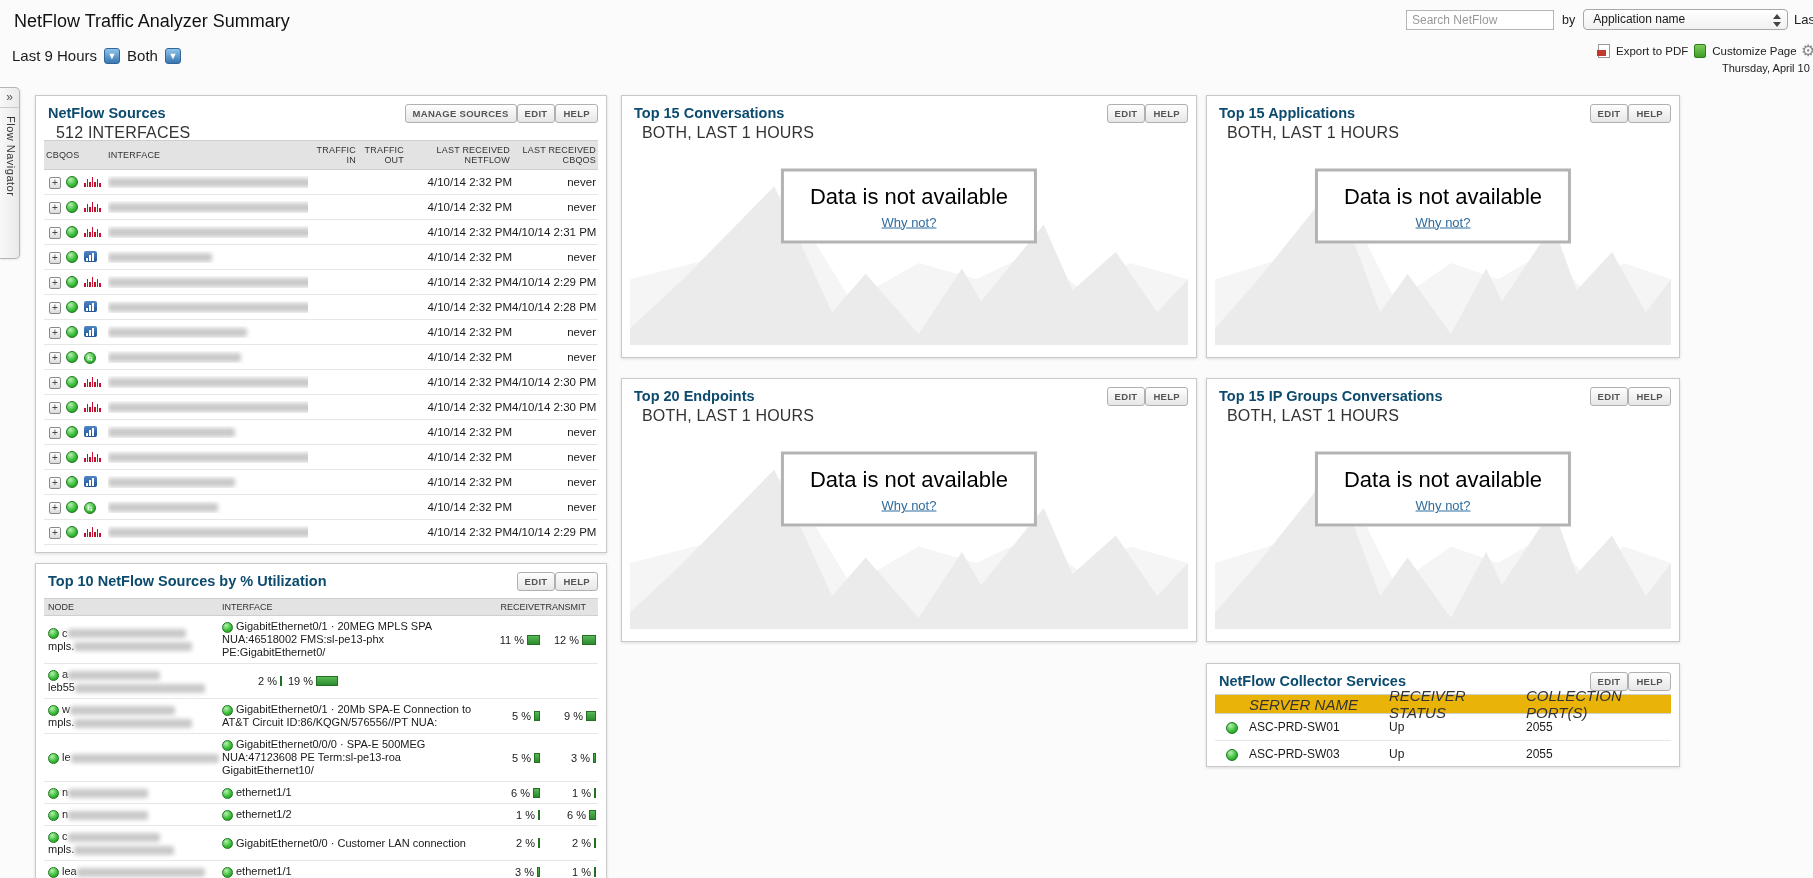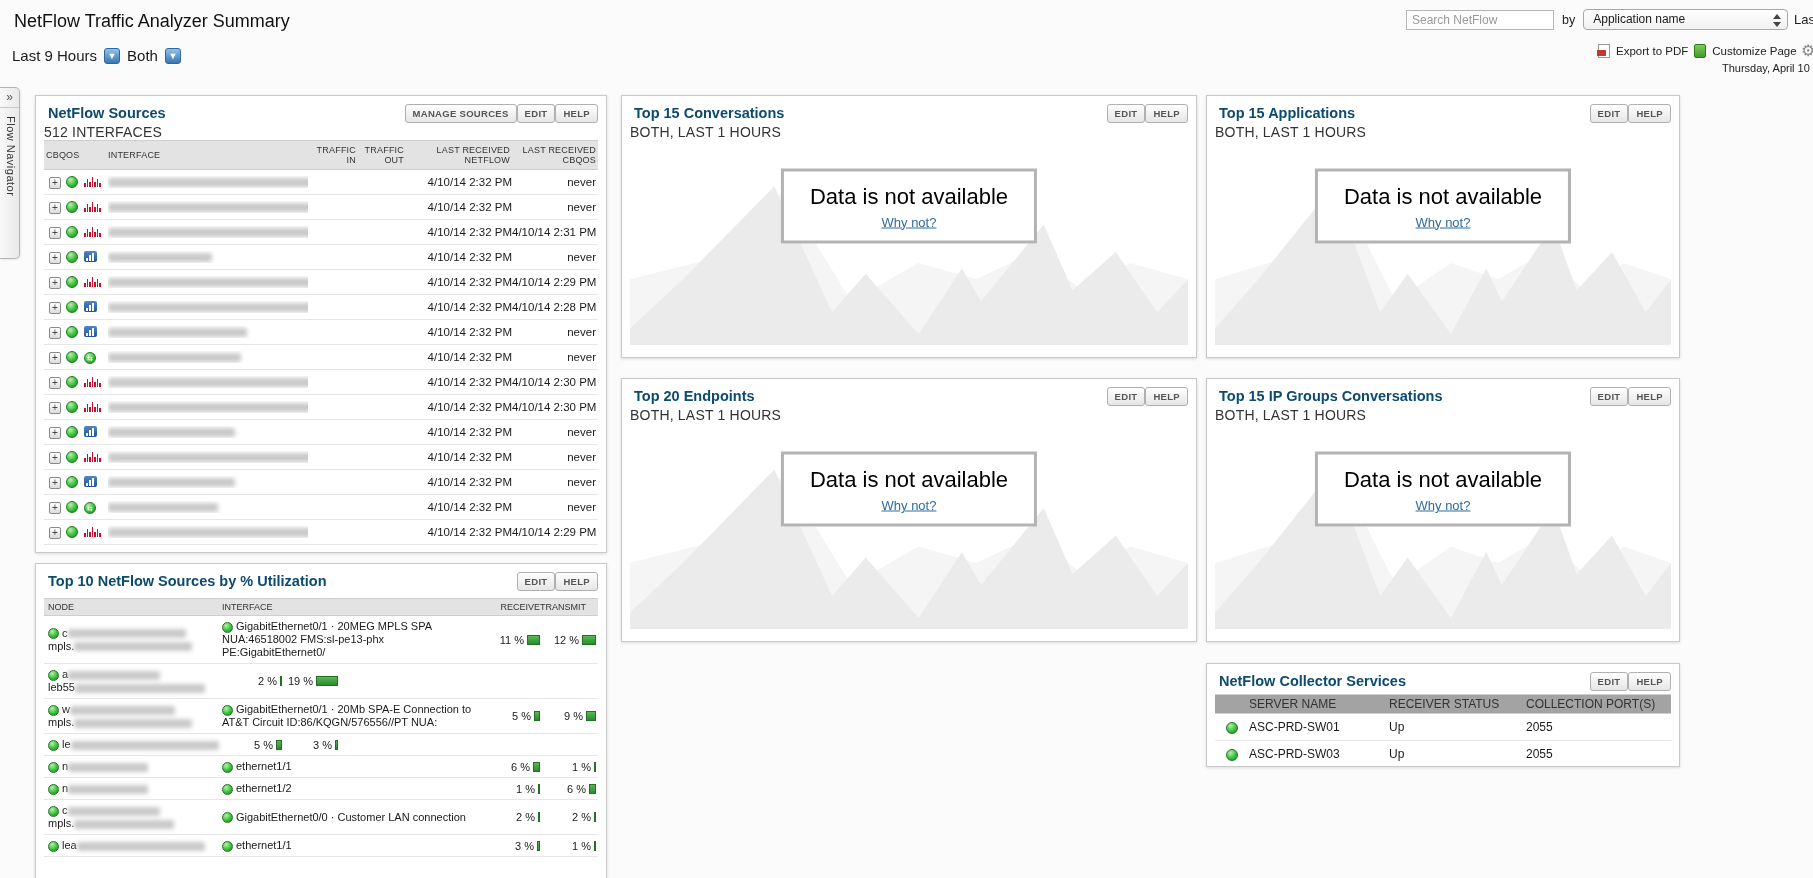--- a/index.html
+++ b/index.html
@@ -35,21 +35,21 @@
 
   
   .flownav { position:absolute; left:0; top:87px; width:20px; height:172px; border:1px solid #b5b5b5; border-left:none;
     border-radius:0 5px 5px 0; background:linear-gradient(90deg,#f8f8f8,#e9e9e9); box-shadow:1px 1px 2px rgba(0,0,0,.08); cursor:pointer; }
   .flownav .chev { display:block; text-align:center; font-size:12px; color:#555; border-bottom:1px solid #c9c9c9; padding:2px 0 3px; }
   .flownav .vlabel { writing-mode:vertical-rl; font-size:11px; color:#333; margin:8px auto 0; display:block; width:14px; letter-spacing:.5px; }
 
   
   .panel { position:absolute; background:#fff; border:1px solid #c9c9c9; box-shadow:0 1px 3px rgba(0,0,0,.13); }
   .p-title { position:absolute; left:12px; top:9px; font-size:14.5px; font-weight:bold; color:#0c4a6e; }
-  .p-sub { position:absolute; left:8px; top:28px; font-size:14px; color:#333; letter-spacing:.2px; }
+  .p-sub { position:absolute; left:20px; top:28px; font-size:16px; color:#333; letter-spacing:.2px; }
   .p-btns { position:absolute; right:8px; top:8px; display:flex; }
   .btn { font-size:9.5px; font-weight:bold; color:#555; letter-spacing:.3px; padding:3px 7px;
     border:1px solid #b0b0b0; border-radius:3px; background:linear-gradient(#fefefe,#e6e6e6); cursor:pointer; }
 
   .orb { width:12px; height:12px; border-radius:50%; display:inline-block; vertical-align:middle;
     background:radial-gradient(circle at 35% 28%, #b8f0b0, #3cbf3c 55%, #1d8a1d 95%); border:1px solid #1d7a1d; }
   .blur { display:inline-block; height:9px; background:#c9c9c9; border-radius:2px; filter:blur(2px); vertical-align:middle; }
 
   
   .nf-head { display:flex; align-items:center; background:#e3e3e3; border-top:1px solid #cfcfcf; border-bottom:1px solid #cfcfcf;
@@ -87,22 +87,22 @@
   .u-if .orb, .u-node .orb { width:11px; height:11px; margin-right:3px; }
 
   
   .mount { position:absolute; left:8px; right:8px; top:52px; bottom:12px; width:calc(100% - 16px); height:calc(100% - 64px); }
   .nodata { position:absolute; left:50%; top:42%; transform:translate(-50%,-50%); background:#fff;
     border:3px solid #b3b3b3; padding:12px 26px 10px; text-align:center; z-index:2; }
   .nd-t { font-size:22px; color:#000000; white-space:nowrap; }
   .nd-l { display:inline-block; margin-top:5px; font-size:13px; color:#2f6c9e; text-decoration:underline; cursor:pointer; }
 
   
-  .col-head { display:flex; align-items:center; background:#a3a3a3; border-top:1px solid #cfcfcf; border-bottom:1px solid #cfcfcf;
-    height:20px; font-size:12px; color:#333; }
+  .col-head { display:flex; align-items:center; background:#eab308; border-top:1px solid #cfcfcf; border-bottom:1px solid #cfcfcf;
+    height:20px; font-size:15px; color:#333;font-style:italic; }
   .col-row { display:flex; align-items:center; height:27px; border-bottom:1px solid #e6e6e6; font-size:12px; }
   .cc-orb { width:34px; text-align:center; }
   .cc-server { width:140px; }
   .cc-status { width:137px; }
   .cc-ports { flex:1; }
 </style>
 </head>
 <body>
 
 <div class="page">
@@ -450,20 +450,21 @@
             </div>
             <div class="u-tx">
               <span>9 %</span>
               <span class="bar" style="width:10px"></span>
             </div>
           </div>
           <div class="u-row">
             <div class="u-node">
               <div><span class="orb"></span>le<span class="blur" style="width:148px"></span></div>
             </div>
+            <div class="u-if"><span class="orb"></span><span>GigabitEthernet0/0/0 · SPA-E 500MEG NUA:47123608 PE Term:sl-pe13-roa GigabitEthernet10/</span></div>
             <div class="u-rx">
               <span>5 %</span>
               <span class="bar" style="width:6px"></span>
             </div>
             <div class="u-tx">
               <span>3 %</span>
               <span class="bar" style="width:3px"></span>
             </div>
           </div>
           <div class="u-row">

